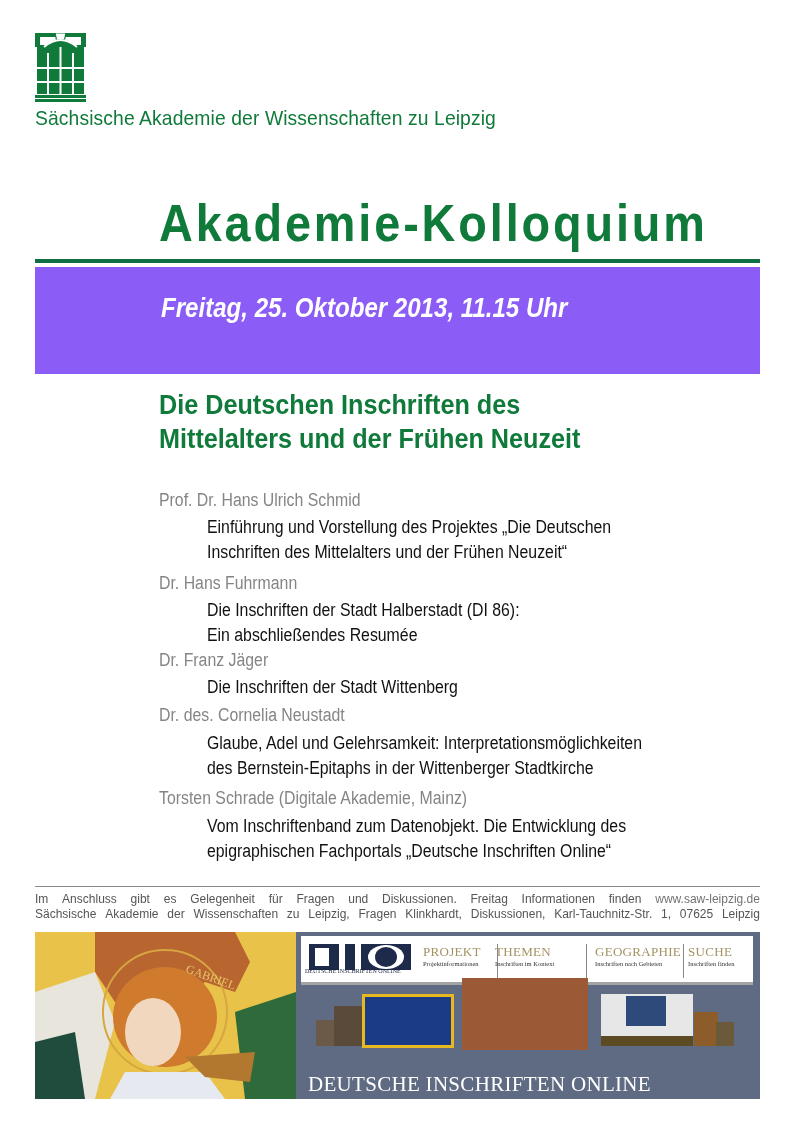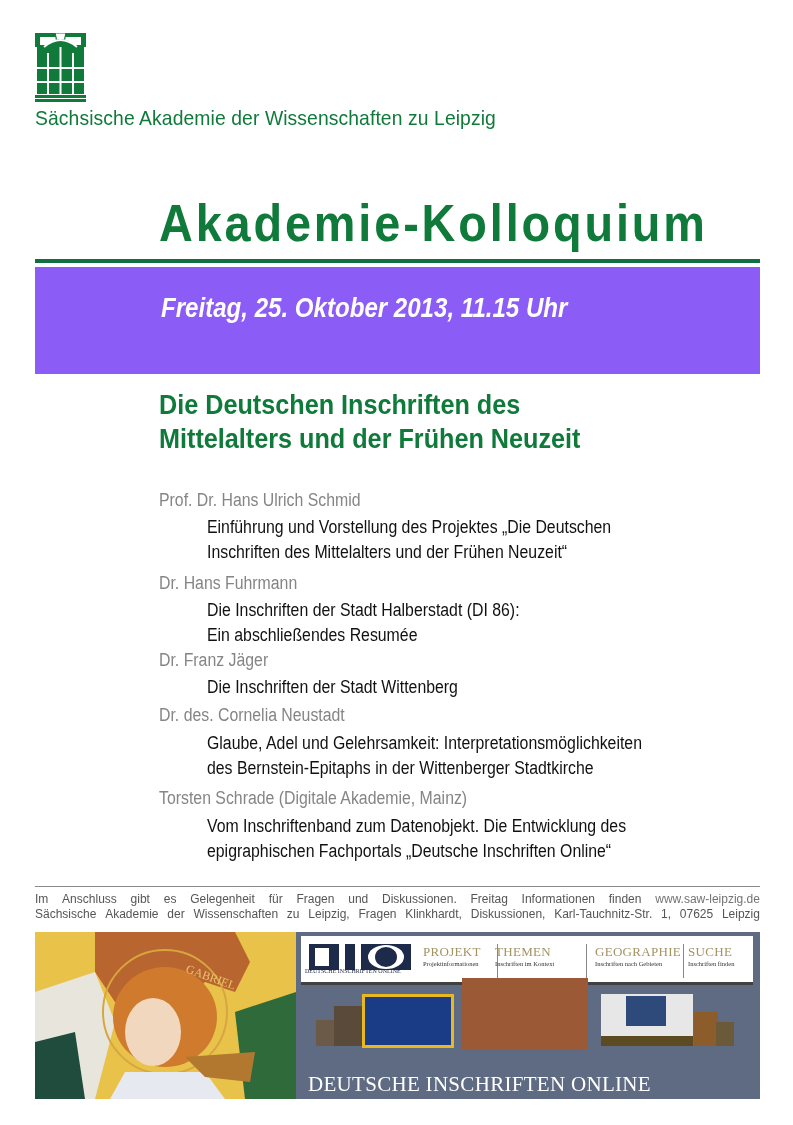--- a/index.html
+++ b/index.html
@@ -14,21 +14,21 @@
   #subtitle{left:159px;top:388px;font-size:28px;font-weight:bold;color:#0f7a3a;line-height:34px;white-space:nowrap;transform:scaleX(0.9);transform-origin:left top;}
   .speaker{position:absolute;left:159px;font-size:18px;color:#858585;white-space:nowrap;transform:scaleX(0.88);transform-origin:left top;}
   .talk{position:absolute;left:207px;font-size:18px;color:#111;line-height:25px;white-space:nowrap;transform:scaleX(0.88);transform-origin:left top;}
   #sep{left:35px;top:886px;width:725px;height:1px;background:#8a8a8a;}
   .foot{position:absolute;left:35px;width:725px;font-size:12px;color:#555;white-space:nowrap;}
   #foot1{top:892px;display:flex;justify-content:space-between;}
   #foot2{top:907px;display:flex;justify-content:space-between;}
   .link{color:#737373;}
   #angel{left:35px;top:932px;width:261px;height:167px;overflow:hidden;background:linear-gradient(135deg,#e6b325 0%,#f1d36a 20%,#c9853f 40%,#e3a25a 55%,#f3e0c4 65%,#2b5c3f 85%,#1c4a33 100%);}
   #dio{left:296px;top:932px;width:464px;height:167px;background:#5f6b83;overflow:hidden;}
-  #dio-nav{position:absolute;left:5px;top:4px;width:452px;height:46px;background:#fff;border-bottom:3px solid #404040;}
+  #dio-nav{position:absolute;left:5px;top:4px;width:452px;height:46px;background:#fff;border-bottom:3px solid #a3a3a3;}
   #dio-logo{position:absolute;left:6px;top:6px;width:108px;height:38px;}
   #dio-logo-caption{position:absolute;left:4px;top:32px;font-family:"Liberation Serif",serif;font-size:6px;color:#1d2540;white-space:nowrap;}
   .dio-tab{position:absolute;top:8px;font-family:"Liberation Serif",serif;}
   .dio-tab .t{font-size:13px;color:#a39262;letter-spacing:0.3px;}
   .dio-tab .s{font-size:6.5px;color:#333;}
   .dio-div{position:absolute;top:8px;width:1px;height:34px;background:#888;}
   #dio-strip{position:absolute;left:20px;top:60px;width:420px;height:60px;}
   #dio-footer{position:absolute;left:12px;top:140px;font-family:"Liberation Serif",serif;font-size:21px;color:#fff;letter-spacing:0.3px;white-space:nowrap;}
   .thumb{position:absolute;}
 </style>

